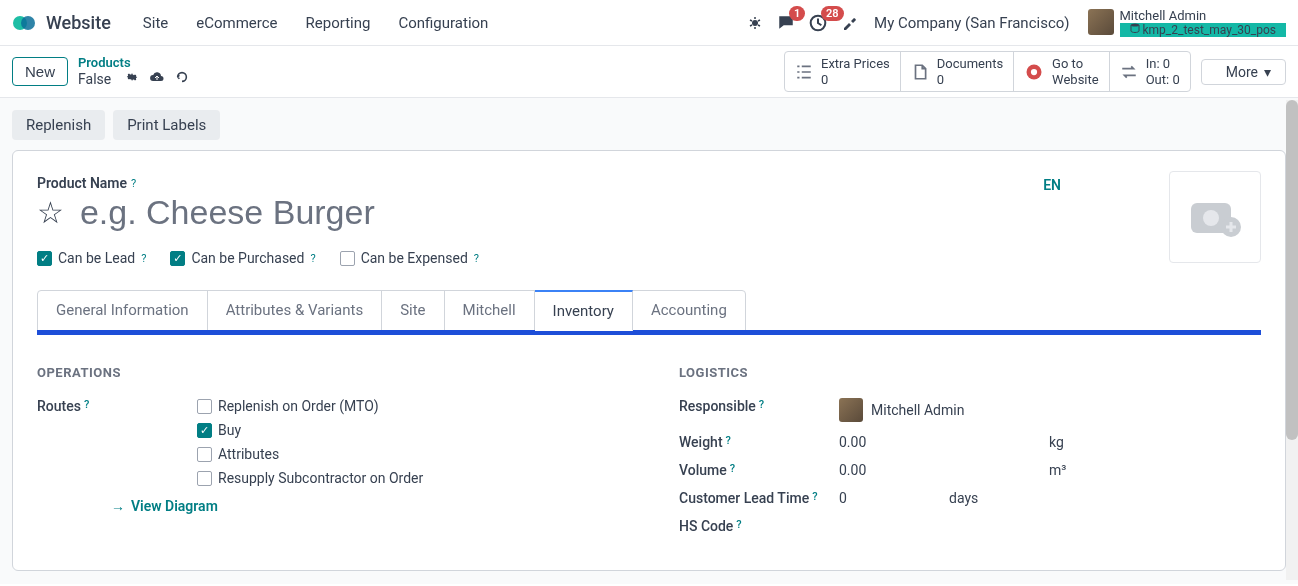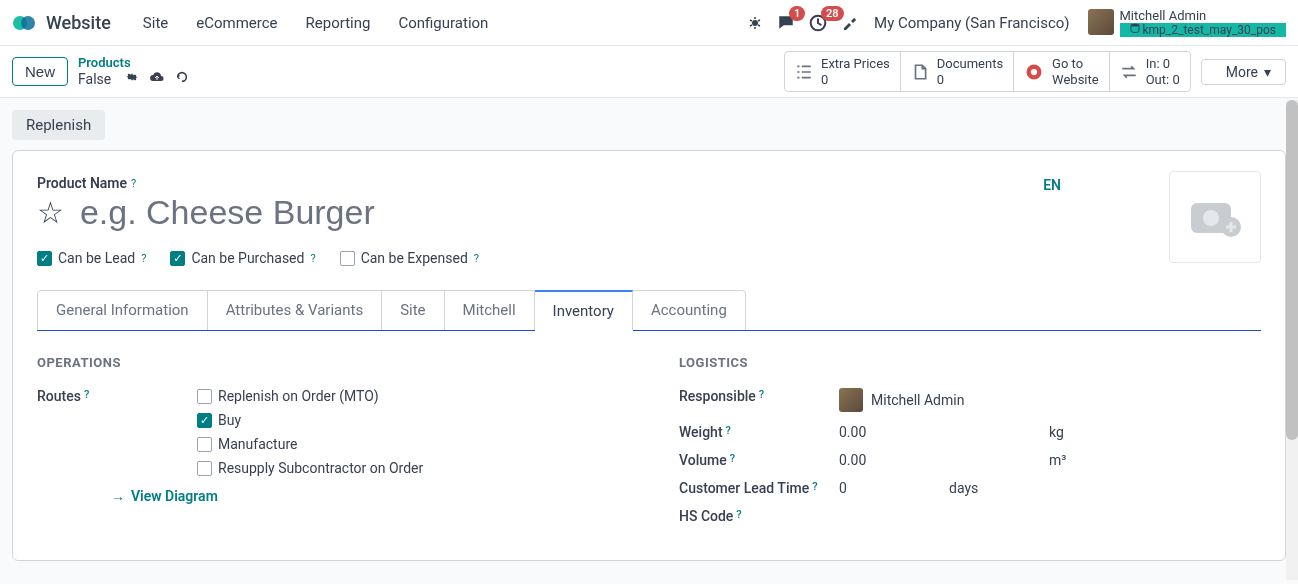--- a/index.html
+++ b/index.html
@@ -45,21 +45,21 @@
 .lang-badge { color: #017e84; font-weight: 600; font-size: 14px; margin-right: 200px; cursor: pointer; align-self: flex-start; margin-top: -16px;}
 .img-box { position: absolute; right: 24px; top: 20px; width: 92px; height: 92px; border: 1px solid #e5e7eb; border-radius: 4px; display: flex; align-items: center; justify-content: center; color: #9ca3af; cursor: pointer;}
 .check-row { display: flex; gap: 24px; margin-top: 18px; }
 .check-item { display: flex; align-items: center; gap: 6px; cursor: pointer;}
 .chk { width: 15px; height: 15px; border: 1px solid #9ca3af; border-radius: 2px; display: inline-flex; align-items: center; justify-content: center; }
 .chk.checked { background: #017e84; border-color: #017e84; color: #fff; font-size: 11px; }
 .tabs { display: flex; border: 1px solid #d1d5db; border-radius: 4px 4px 0 0; margin-top: 24px; width: fit-content;}
 .tab { padding: 10px 18px; border-right: 1px solid #d1d5db; cursor: pointer; font-size: 15px; color: #6b7280;}
 .tab:last-child { border-right: none; }
 .tab.active { color: #374151; border-top: 2px solid #3b82f6; margin-top: -1px; background: #fff; border-bottom: 1px solid #fff; margin-bottom: -1px;}
-.tab-body { border-top: 1px solid #1d4ed8; margin-top: -1px; padding-top: 24px; display: flex; gap: 60px;}
+.tab-body { border-top: 5px solid #1d4ed8; margin-top: -1px; padding-top: 30px; display: flex; gap: 60px;}
 .col { flex: 1; }
 .section-title { font-size: 13px; font-weight: 700; color: #6b7280; letter-spacing: 0.5px; margin-bottom: 18px; }
 .field-row { display: flex; margin-bottom: 12px; align-items: flex-start; }
 .field-row .lbl { width: 160px; font-weight: 500; color: #374151; display: flex; gap: 3px;}
 .field-row .val { flex: 1; }
 .route-list { display: flex; flex-direction: column; gap: 8px; }
 .link-row { color: #017e84; font-weight: 600; cursor: pointer; display: flex; align-items: center; gap: 6px; margin-left: 74px; margin-top: 6px;}
 .resp-user { display: flex; align-items: center; gap: 8px; }
 .resp-avatar { width: 24px; height: 24px; border-radius: 3px; background: linear-gradient(135deg,#8b7355,#5a4a3a);}
 .unit-row { display: flex; gap: 0;}
@@ -185,20 +185,21 @@
     <div class="more-btn" style="border:none;">
       <span>More</span>
       <span>▾</span>
     </div>
   </div>
 </div>
 
 <div class="content-wrap">
   <div class="action-pills">
     <div class="pill">Replenish</div>
+    <div class="pill">Print Labels</div>
   </div>
 
   <div class="form-sheet">
     <div class="img-box">
       <svg width="56" height="48" viewBox="0 0 56 48" fill="#c9cdd2">
           <rect x="4" y="10" width="40" height="30" rx="6"></rect>
           <circle cx="24" cy="25" r="8" fill="#e5e7eb"></circle>
           <circle cx="44" cy="34" r="10" fill="#c9cdd2"></circle>
           <path d="M44 29v10M39 34h10" stroke="#e5e7eb" stroke-width="3"></path>
         </svg>
@@ -255,21 +256,21 @@
               <label class="check-item">
                   <span class="chk"></span>
                   <span>Replenish on Order (MTO)</span>
                 </label>
               <label class="check-item">
                   <span class="chk checked">✓</span>
                   <span>Buy</span>
                 </label>
               <label class="check-item">
                   <span class="chk"></span>
-                  <span>Manufacture</span>
+                  <span>Attributes</span>
                 </label>
               <label class="check-item">
                   <span class="chk"></span>
                   <span>Resupply Subcontractor on Order</span>
                 </label>
             </div>
           </div>
         </div>
         <div class="link-row">
           <span>→</span>

